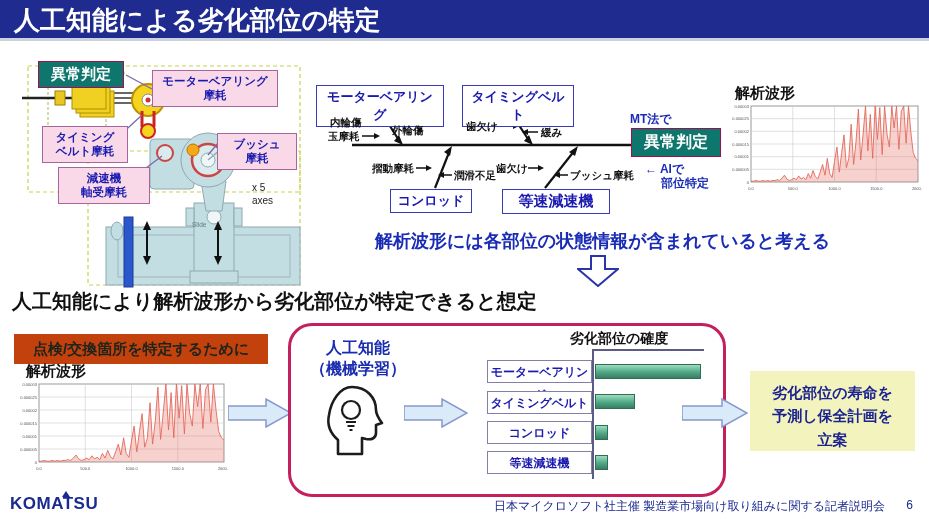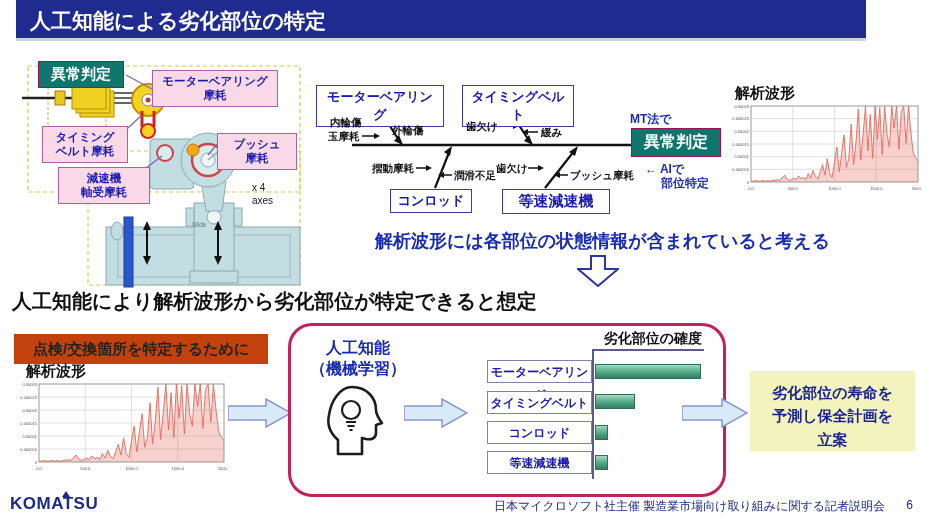--- a/index.html
+++ b/index.html
@@ -1,21 +1,21 @@
 <!DOCTYPE html>
 <html><head>
 <meta charset="utf-8">
 <style>
   html,body{margin:0;padding:0;background:#e8e8e8;}
   .slide{position:relative;width:929px;height:519px;background:#ffffff;overflow:hidden;
          font-family:"Liberation Sans","DejaVu Sans",sans-serif;}
   .abs{position:absolute;}
   
-  .titlebar{left:16px;top:0;width:850px;height:41px;background:#1f2b8e;color:#fff;
-    font-size:21px;font-weight:bold;line-height:41px;padding-left:14px;box-sizing:border-box;
+  .titlebar{left:0;top:0;width:929px;height:41px;background:#1f2b8e;color:#fff;
+    font-size:26px;font-weight:bold;line-height:41px;padding-left:14px;box-sizing:border-box;
     border-bottom:3px solid #ccd1de;}
   
   .plabel{background:#f9d9e8;border:1.5px solid #a864a0;color:#1a1ab0;font-weight:bold;
     font-size:11.5px;line-height:1.25;text-align:center;padding:3px 4px;}
   .badge{background:#0f766e;color:#fff;font-weight:bold;font-size:15px;padding:3px 12px;
     border:1px solid #a01050;}
   .axesnote{font-size:10px;color:#222;line-height:1.3;}
   
   .cause{background:#fff;border:1.6px solid #3a3ab8;color:#1a1ab0;font-weight:bold;
     font-size:13px;text-align:center;padding:2px 4px;box-sizing:border-box;}
@@ -23,21 +23,21 @@
   .bluenote{color:#1a2cb5;font-weight:bold;font-size:12px;line-height:1.2;}
   
   .wavelabel{font-size:15px;font-weight:bold;color:#111;}
   .wavebox{background:#fff;}
   .claim{color:#1a2cb5;font-weight:bold;font-size:18px;text-align:left;}
   .heading{color:#101010;font-weight:bold;font-size:20px;}
   .greenbox{background:#c2410c;color:#1c241c;font-weight:bold;font-size:15px;
     line-height:30px;padding:0 19px;}
   .pinkframe{border:3px solid #c4205e;border-radius:24px;background:#fff;}
   .ailabel{color:#1a2db0;font-weight:bold;font-size:16px;text-align:center;line-height:1.3;}
-  .bartitle{color:#111;font-weight:bold;font-size:14px;text-align:right;}
+  .bartitle{color:#111;font-weight:bold;font-size:14px;text-align:left;}
   .catbox{position:absolute;left:0;width:105px;height:23px;background:#fff;border:1px solid #8080a8;
     color:#1a1ab0;font-weight:bold;font-size:12px;text-align:center;line-height:23px;box-sizing:border-box;}
   .bar{position:absolute;left:0;height:15px;background:linear-gradient(#9fdcbd,#4fa886 55%,#3a7d64);
     border:1px solid #2e6e58;box-sizing:border-box;}
   .axisline{background:#5b5b86;}
   .yellowbox{background:#f3f3bd;color:#1a2390;font-weight:bold;font-size:15px;
     text-align:center;line-height:1.55;padding-top:10px;box-sizing:border-box;}
   
   .logo{color:#1a2a8f;font-weight:bold;font-size:17px;letter-spacing:.5px;}
   .caret{width:0;height:0;border-left:4px solid transparent;border-right:4px solid transparent;
@@ -131,21 +131,21 @@
   </div>
   <div class="abs plabel" style="left:217px;top:133px;width:70px;">
     <div>ブッシュ</div>
     <div>摩耗</div>
   </div>
   <div class="abs plabel" style="left:58px;top:167px;width:82px;">
     <div>減速機</div>
     <div>軸受摩耗</div>
   </div>
   <div class="abs axesnote" style="left:252px;top:181px;">
-    <div>x 4</div>
+    <div>x 5</div>
     <div>axes</div>
   </div>
 
   <svg class="abs" style="left:300px;top:80px;" width="352" height="138">
     <line x1="52" y1="65" x2="334" y2="65" stroke="#111" stroke-width="2.4"></line>
     <polygon points="334,59 334,71 346,65" fill="#111"></polygon>
     <g stroke="#111" stroke-width="2.2">
       <line x1="78" y1="27" x2="100" y2="62"></line>
       <line x1="207" y1="27" x2="230" y2="62"></line>
       <line x1="135" y1="108" x2="150" y2="70"></line>

